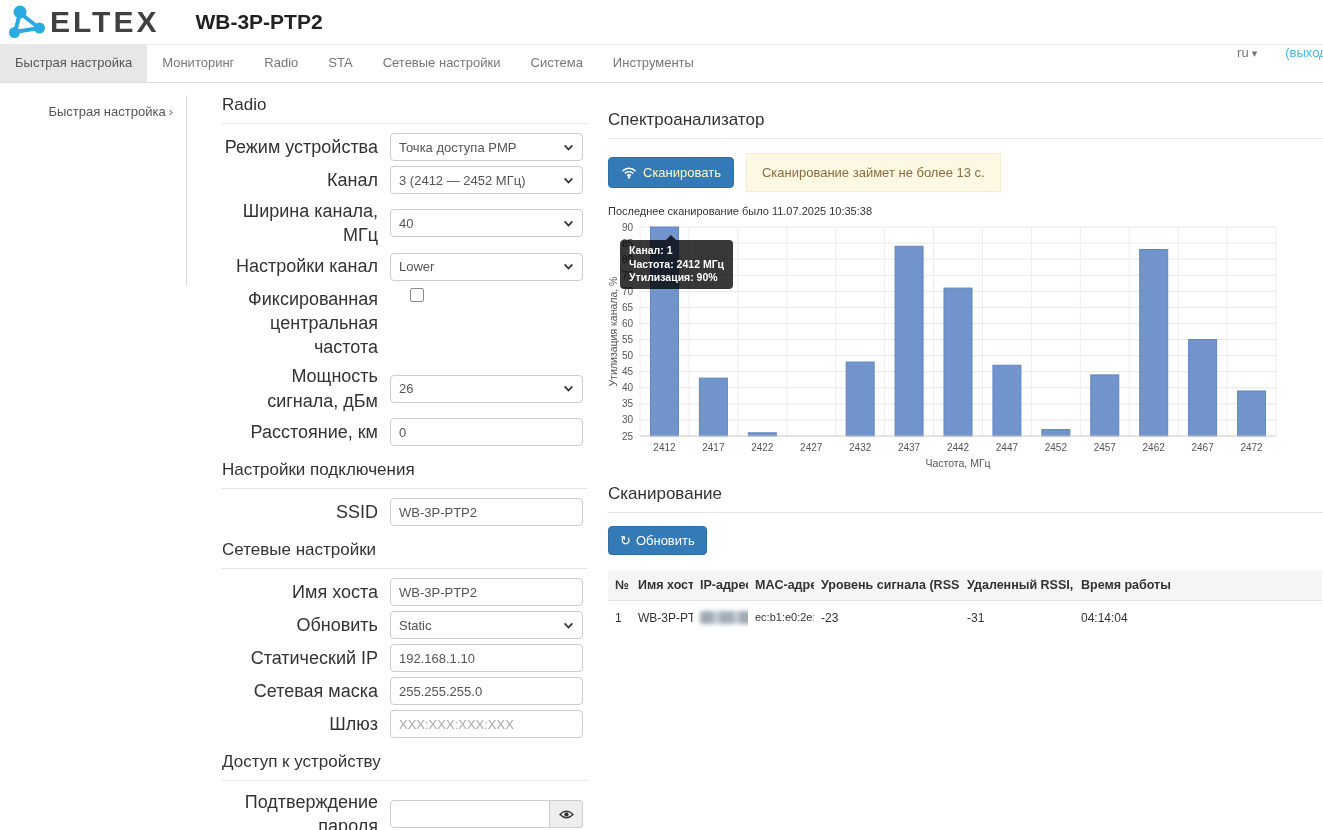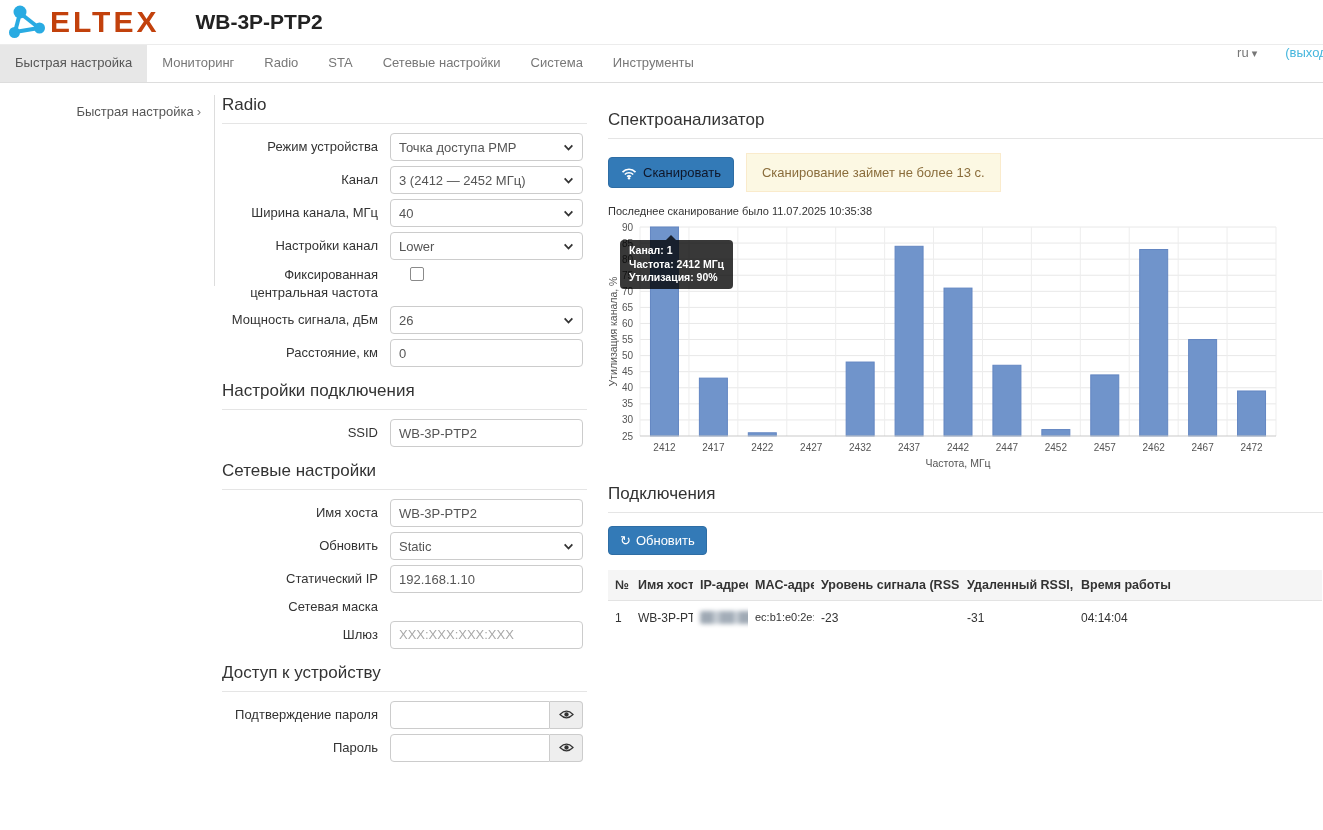--- a/index.html
+++ b/index.html
@@ -1,61 +1,61 @@
 <!DOCTYPE html>
 <html><head>
 <meta charset="utf-8">
 <style>
   html,body{margin:0;padding:0;width:1323px;height:830px;overflow:hidden;background:#fff;
     font-family:"Liberation Sans",sans-serif;color:#333;}
   
   .header{position:absolute;top:0;left:0;width:1323px;height:44px;display:flex;align-items:center;}
   .logo{margin-left:8px;display:flex;align-items:center;}
-  .logo-text{font-size:30px;font-weight:bold;color:#c2410c;letter-spacing:3px;margin-left:4px;line-height:1;}
+  .logo-text{font-size:30px;font-weight:bold;color:#404040;letter-spacing:3px;margin-left:4px;line-height:1;}
   .page-title{margin-left:36px;font-size:21px;font-weight:bold;color:#222;}
   
   .navbar{position:absolute;top:44px;left:0;width:1323px;height:37px;background:#fff;
     border-top:1px solid #ececec;border-bottom:1px solid #ddd;display:flex;align-items:stretch;}
   .nav-tab{padding:0 15px;line-height:36px;font-size:13px;color:#777;cursor:pointer;white-space:nowrap;}
   .nav-tab.active{background:#e7e7e7;color:#555;}
   .nav-right{margin-left:auto;display:flex;align-items:flex-start;}
   .lang{font-size:13px;color:#777;margin-right:28px;cursor:pointer;white-space:nowrap;}
   .lang .caret-glyph{font-size:11px;margin-left:3px;}
   .logout{font-size:13px;color:#45b6dd;margin-right:-8px;white-space:nowrap;cursor:pointer;}
   
-  .sidebar{position:absolute;top:95px;left:0;width:186px;height:191px;border-right:1px solid #ddd;padding-left:28px;}
+  .sidebar{position:absolute;top:95px;left:0;width:186px;height:191px;border-right:1px solid #ddd;}
   .sidebar-item{text-align:right;padding:9px 13px 0 0;font-size:13px;color:#555;cursor:pointer;}
   .sidebar-item .chev{color:#777;margin-left:3px;}
   
   .form-col{position:absolute;top:95px;left:222px;width:365px;}
   .section-title{font-size:17px;color:#333;padding-bottom:8px;border-bottom:1px solid #e5e5e5;
     margin:0 0 9px 0;font-weight:normal;}
   .form-section{margin-bottom:14px;}
   .form-row{display:flex;align-items:center;margin-bottom:5px;}
   .form-row.top{align-items:flex-start;gap:20px;}
-  .form-label{width:156px;text-align:right;padding-right:12px;font-size:13px;color:#333;line-height:1.35;flex:none;}
+  .form-label{width:156px;text-align:right;padding-right:12px;font-size:18px;color:#333;line-height:1.35;flex:none;}
   .form-row.top .form-label{padding-top:1px;}
   .text-input{box-sizing:border-box;width:193px;height:28px;border:1px solid #ccc;border-radius:4px;
     padding:4px 8px;font-size:13px;color:#555;font-family:"Liberation Sans",sans-serif;outline:none;}
   .text-input::placeholder{color:#a9a9a9;}
   .select-box{box-sizing:border-box;width:193px;height:28px;border:1px solid #ccc;border-radius:4px;
     background:#fff;display:flex;align-items:center;padding:0 8px;cursor:pointer;}
   .select-value{flex:1;font-size:13px;color:#555;white-space:nowrap;overflow:hidden;}
   .select-caret{flex:none;display:flex;align-items:center;}
   .checkbox{box-sizing:border-box;width:14px;height:14px;border:1px solid #8a8a8a;border-radius:2px;
     background:#fff;margin-top:2px;cursor:pointer;}
   .input-group{display:flex;width:193px;}
   .input-group .text-input{width:160px;border-top-right-radius:0;border-bottom-right-radius:0;}
   .input-addon{box-sizing:border-box;width:33px;height:28px;background:#eee;border:1px solid #ccc;border-left:none;
     border-top-right-radius:4px;border-bottom-right-radius:4px;display:flex;align-items:center;justify-content:center;cursor:pointer;}
   
   .right-col{position:absolute;top:110px;left:608px;width:715px;}
   .scan-row{display:flex;align-items:center;margin-top:12px;height:42px;}
-  .btn-scan{background:#337ab7;border:1px solid #2e6da4;color:#0f172a;border-radius:4px;font-size:13px;
-    padding:7px 12px;display:inline-flex;align-items:flex-end;cursor:pointer;}
+  .btn-scan{background:#337ab7;border:1px solid #2e6da4;color:#fef9c3;border-radius:4px;font-size:13px;
+    padding:7px 12px;display:inline-flex;align-items:center;cursor:pointer;}
   .btn-scan svg{margin-right:6px;}
   .alert-warning{margin-left:12px;background:#fcf8e3;border:1px solid #faebcc;color:#8a6d3b;
     border-radius:0;font-size:13px;padding:11px 15px;}
   .last-scan{margin-top:12px;font-size:11px;color:#333;}
   .chart-wrap{position:relative;margin-top:3px;width:700px;height:252px;}
   .chart-tooltip{position:absolute;left:12px;top:20px;background:rgba(0,0,0,0.78);color:#fff;
     border-radius:4px;padding:4px 9px;font-size:10.5px;font-weight:bold;line-height:1.3;white-space:nowrap;z-index:5;}
   .chart-tooltip:before{content:"";position:absolute;top:-5px;left:46px;border-left:5px solid transparent;
     border-right:5px solid transparent;border-bottom:5px solid rgba(0,0,0,0.78);}
   .conn-title{margin-top:12px;}
@@ -209,20 +209,21 @@
               </svg>
             </span>
           </div>
         </div>
         <div class="form-row">
           <label class="form-label">Статический IP</label>
           <input type="text" class="text-input" value="192.168.1.10" style="">
         </div>
         <div class="form-row">
           <label class="form-label">Сетевая маска</label>
+          <input type="text" class="text-input" value="255.255.255.0" style="">
         </div>
         <div class="form-row">
           <label class="form-label">Шлюз</label>
           <input type="text" class="text-input" placeholder="XXX:XXX:XXX:XXX" style="">
         </div>
       </div>
       <div class="form-section">
         <div class="section-title">Доступ к устройству</div>
         <div class="form-row">
           <label class="form-label">Подтверждение пароля</label>
@@ -343,21 +344,21 @@
         <text x="350" y="247" text-anchor="middle" font-size="10.5" fill="#555">Частота, МГц</text>
         <text x="9" y="111.5" text-anchor="middle" font-size="10.5" fill="#555" transform="rotate(-90 9 111.5)">Утилизация канала, %</text>
       </svg>
     <div class="chart-tooltip">
       <div>Канал: 1</div>
       <div>Частота: 2412 МГц</div>
       <div>Утилизация: 90%</div>
     </div>
   </div>
 
-  <div class="section-title conn-title">Подключения</div>
+  <div class="section-title conn-title">Сканирование</div>
   <div class="refresh-row">
     <span class="btn-refresh">
         <span class="ic">↻</span>
         <span>Обновить</span>
       </span>
   </div>
 
   <table class="conn-table">
     <thead>
         <tr>

